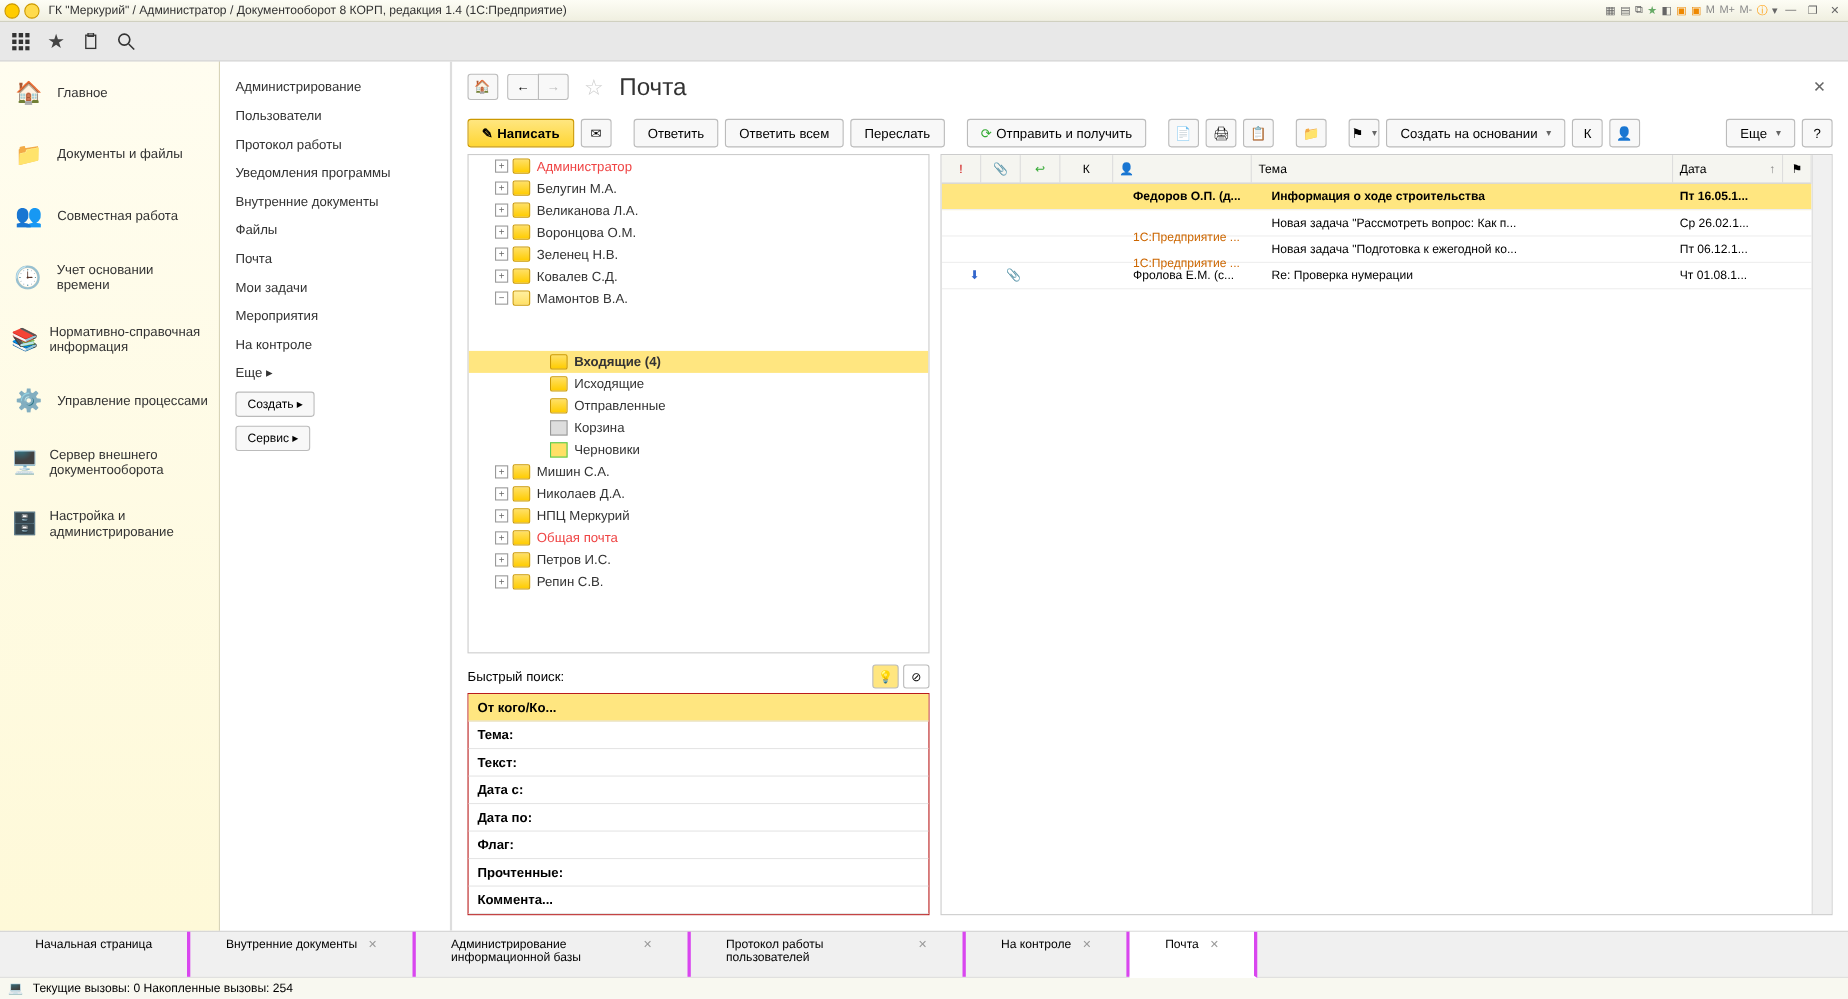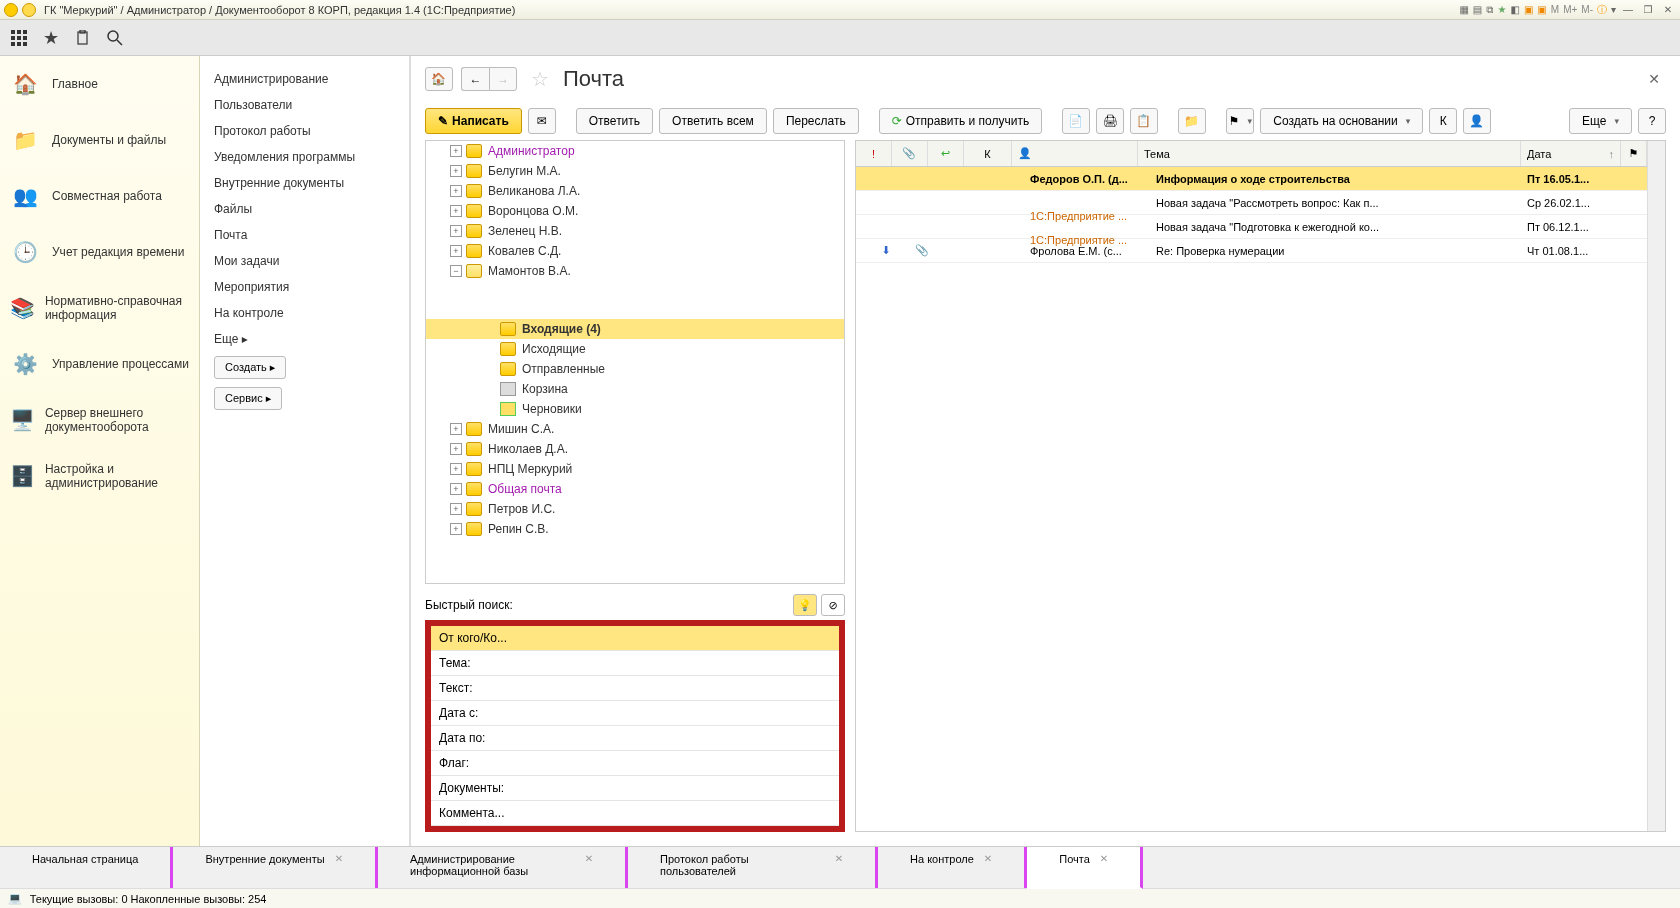--- a/index.html
+++ b/index.html
@@ -59,31 +59,31 @@
 .tree-item { display: flex; align-items: center; padding: 3px 6px; font-size: 12px; cursor: pointer; }
 .tree-item.selected { background: #ffe680; margin-top: 38px; }
 .tree-toggle { width: 12px; height: 12px; border: 1px solid #999; display: flex; align-items: center; justify-content: center; font-size: 9px; margin-right: 4px; background: #fff; color: #666; line-height: 1; }
 .tree-toggle.blank { border: none; background: none; }
 .tree-folder { width: 16px; height: 14px; margin-right: 6px; display: inline-block; }
 .tree-folder.yellow { background: linear-gradient(#ffe066, #ffcc00); border: 1px solid #cc9900; border-radius: 2px; }
 .tree-folder.open { background: linear-gradient(#fff0a0, #ffe066); }
 .tree-folder.trash { background: #ddd; border: 1px solid #999; }
 .tree-folder.draft { background: #ffe066; border: 1px solid #5c5; }
 .tree-label { color: #333; }
-.tree-label.link { color: #a21caf; }
+.tree-label.link { color: #ef4444; }
 .tree-label.bold { font-weight: bold; }
 .tree-item[data-depth="1"] { padding-left: 24px; }
 .tree-item[data-depth="2"] { padding-left: 58px; }
 
 
 .quick-search { margin-top: 10px; }
 .qs-header { display: flex; align-items: center; margin-bottom: 4px; }
 .qs-label { font-size: 12px; flex: 1; }
 .qs-btn { width: 24px; height: 22px; border: 1px solid #bbb; border-radius: 3px; margin-left: 4px; display: flex; align-items: center; justify-content: center; cursor: pointer; }
-.qs-table { border: 6px solid #b91c1c; }
+.qs-table { border: 1px solid #b91c1c; font-weight: bold; }
 .qs-row { padding: 5px 8px; border-bottom: 1px solid #e5e5e5; font-size: 12px; }
 .qs-row.selected { background: #ffe680; }
 
 
 .msg-list { flex: 1; border: 1px solid #ccc; display: flex; flex-direction: column; overflow: hidden; }
 .msg-header { display: flex; background: #f5f5f0; border-bottom: 1px solid #ccc; height: 26px; }
 .msg-col { border-right: 1px solid #ddd; padding: 5px 6px; font-size: 11px; display: flex; align-items: center; }
 .msg-row { display: flex; border-bottom: 1px solid #eee; height: 24px; cursor: pointer; padding-left: 12px; }
 .msg-row.selected { background: #ffe680; font-weight: bold; }
 .msg-row .msg-col { border-right: none; }
@@ -175,21 +175,21 @@
     <div class="nav-item">
         <span class="nav-icon">📁</span>
         <span>Документы и файлы</span>
       </div>
     <div class="nav-item">
         <span class="nav-icon">👥</span>
         <span>Совместная работа</span>
       </div>
     <div class="nav-item">
         <span class="nav-icon">🕒</span>
-        <span>Учет редакция времени</span>
+        <span>Учет основании времени</span>
       </div>
     <div class="nav-item">
         <span class="nav-icon">📚</span>
         <span>Нормативно-справочная информация</span>
       </div>
     <div class="nav-item">
         <span class="nav-icon">⚙️</span>
         <span>Управление процессами</span>
       </div>
     <div class="nav-item">
@@ -361,21 +361,21 @@
             <div class="qs-btn" style="background:#ffe680">💡</div>
             <div class="qs-btn">⊘</div>
           </div>
           <div class="qs-table" id="qs-table">
               <div class="qs-row selected">От кого/Ко...</div>
               <div class="qs-row">Тема:</div>
               <div class="qs-row">Текст:</div>
               <div class="qs-row">Дата с:</div>
               <div class="qs-row">Дата по:</div>
               <div class="qs-row">Флаг:</div>
-              <div class="qs-row">Документы:</div>
+              <div class="qs-row">Прочтенные:</div>
               <div class="qs-row">Коммента...</div>
             </div>
         </div>
       </div>
 
       <div class="msg-list">
         <div style="display:flex; flex:1; overflow:hidden">
           <div style="flex:1; display:flex; flex-direction:column">
             <div class="msg-header">
               <div class="msg-col col-pri" style="color:#c00">!</div>

